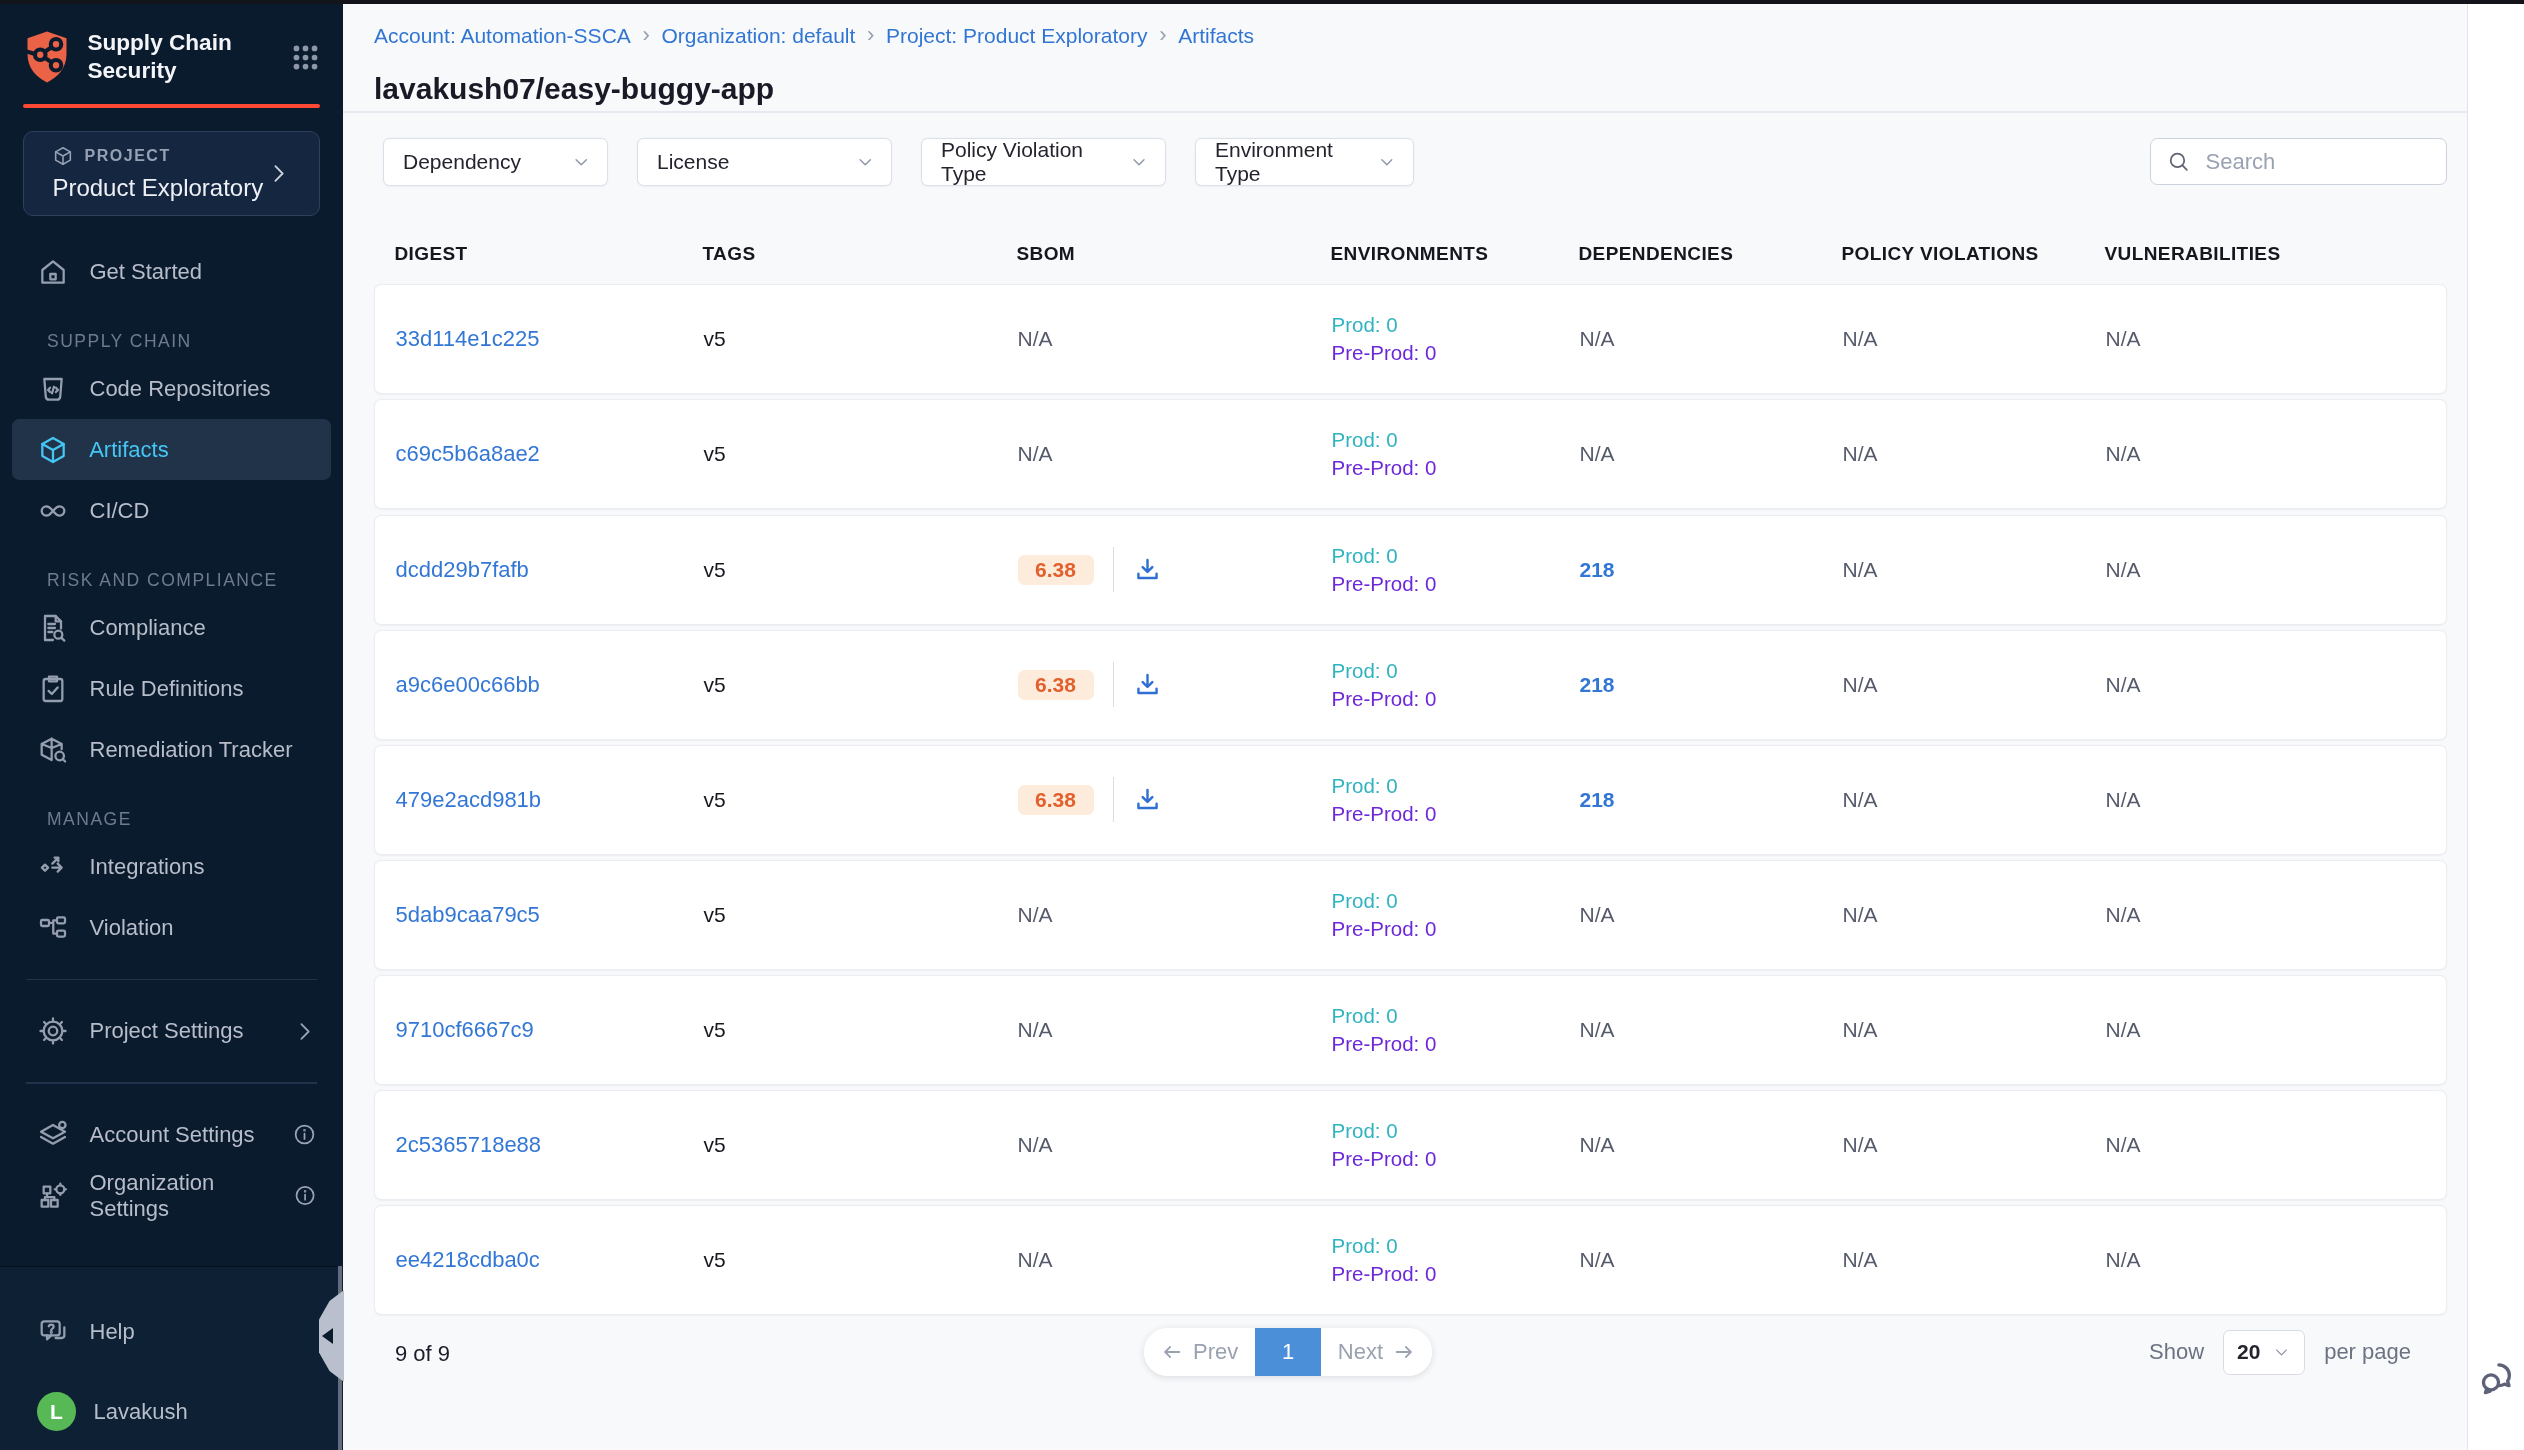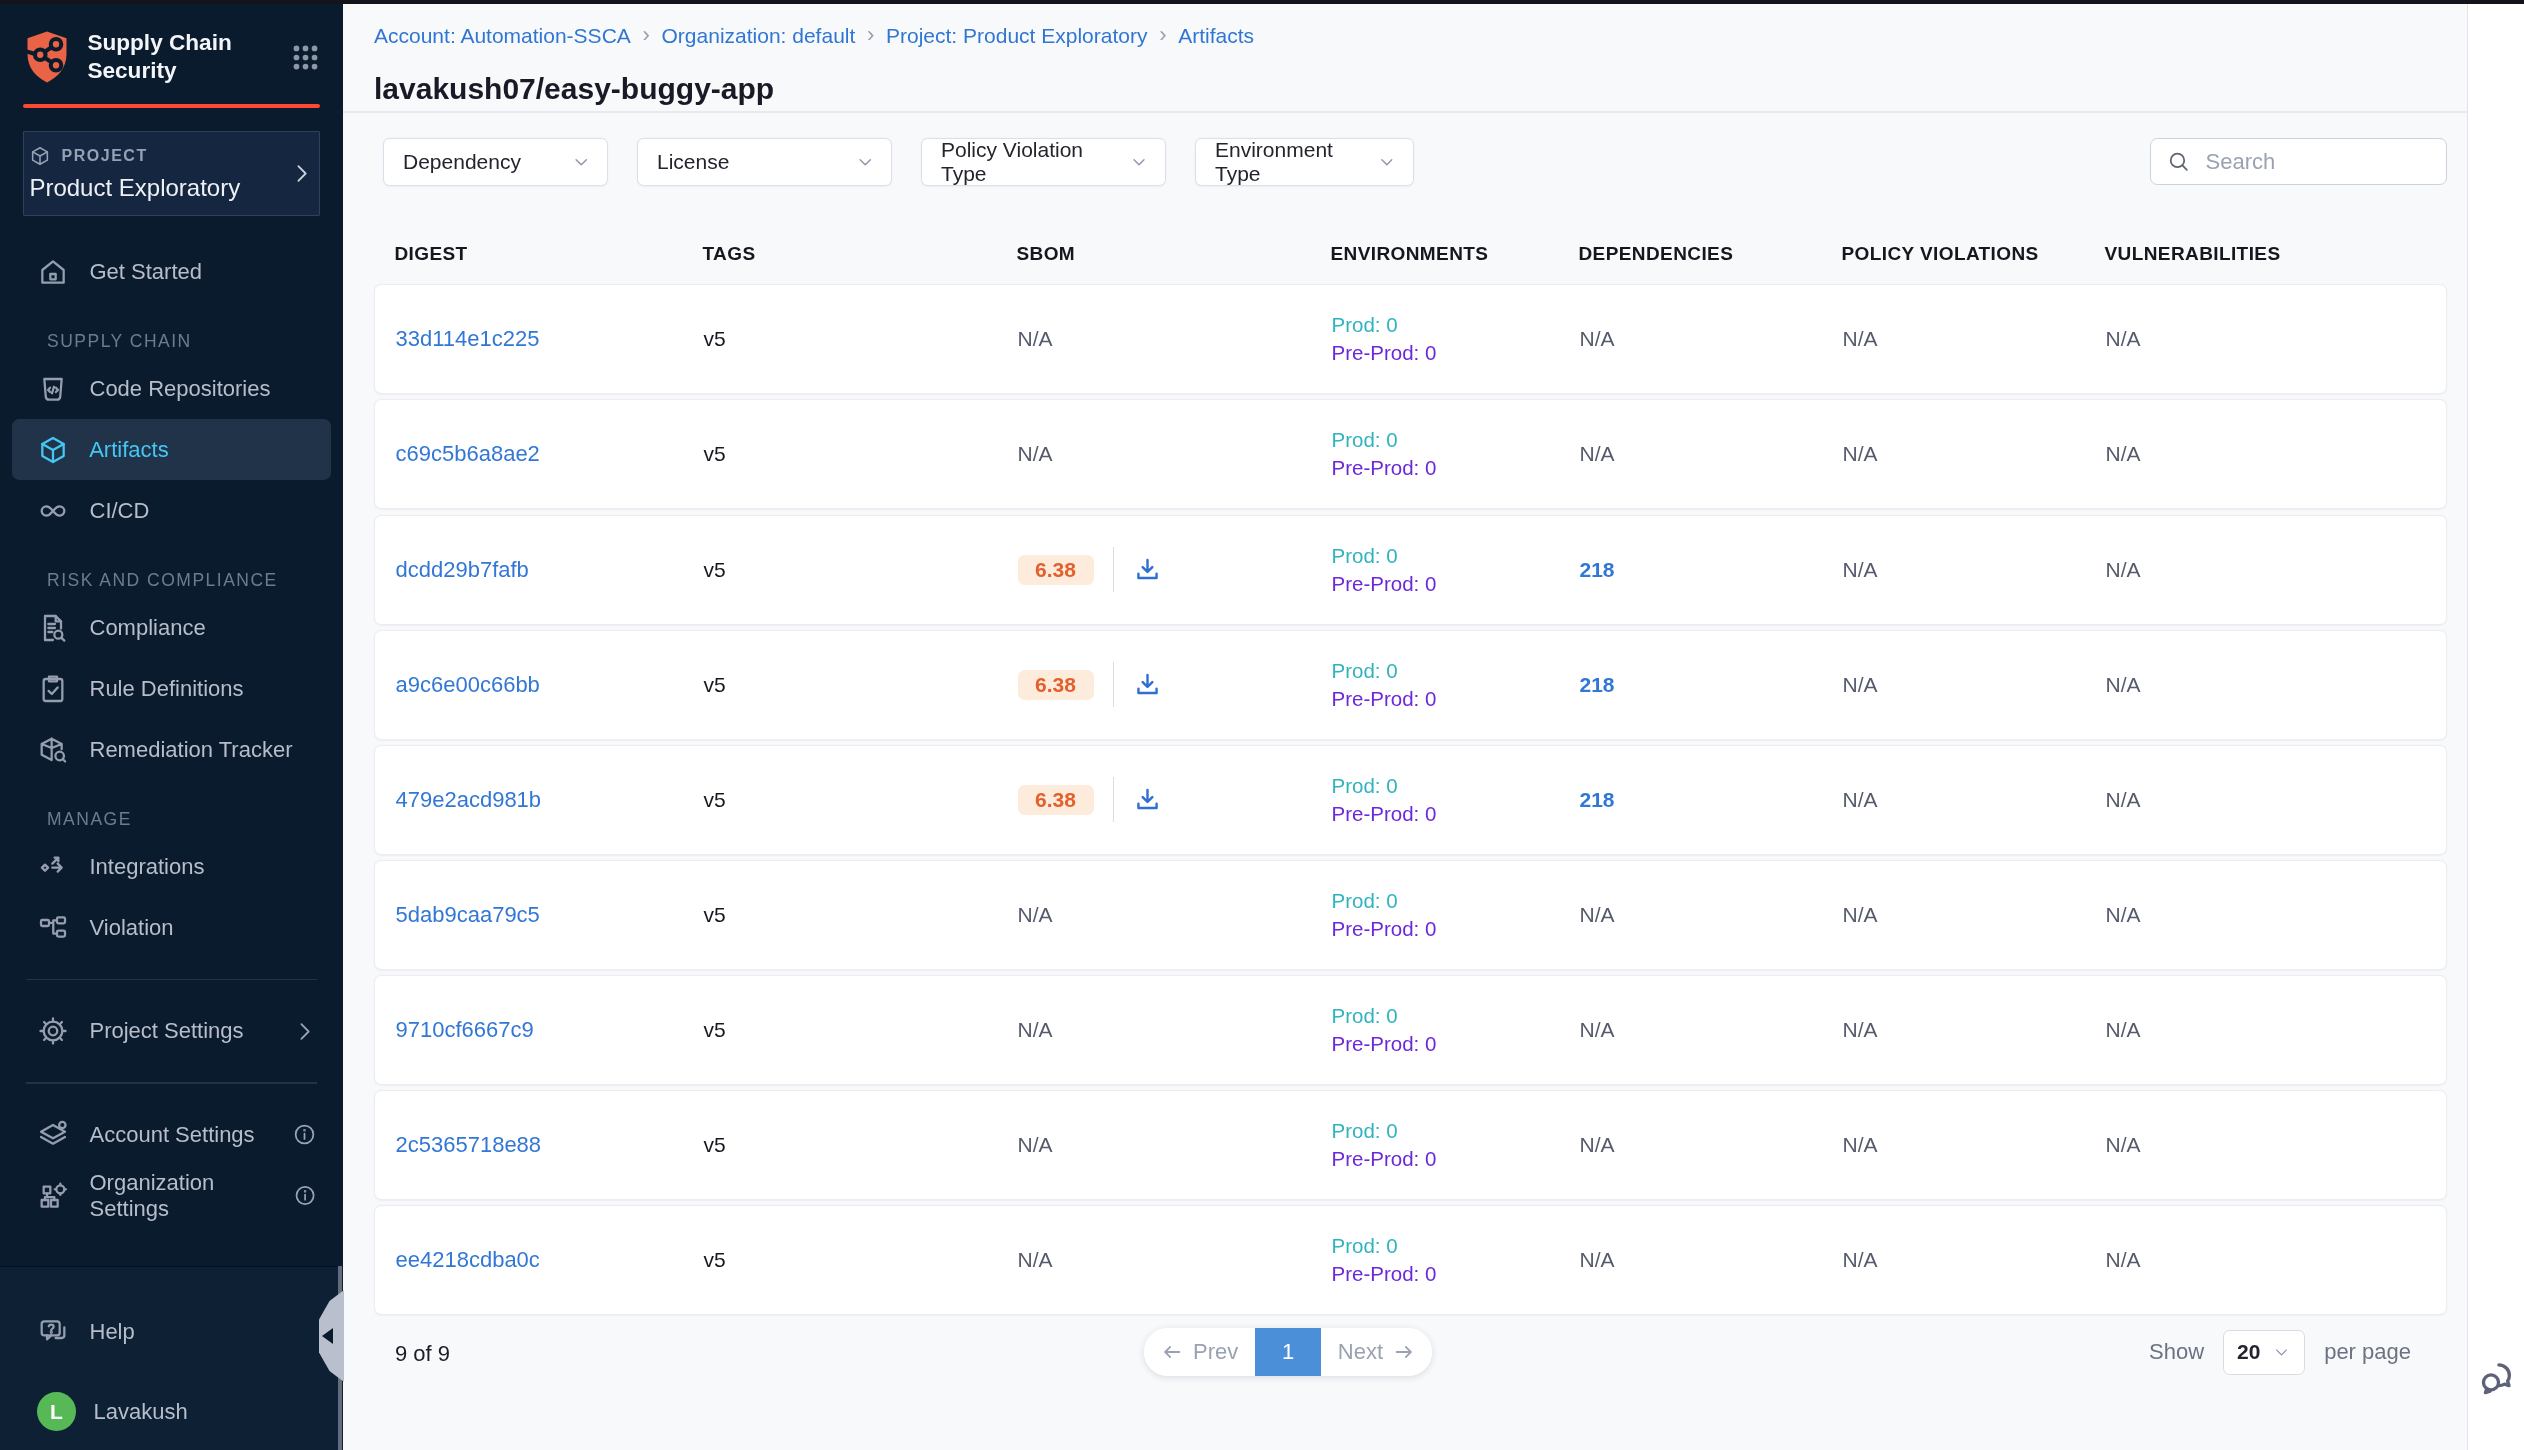--- a/index.html
+++ b/index.html
@@ -7,22 +7,22 @@
   *{box-sizing:border-box;}
   .top-strip{position:absolute;top:0;left:0;width:2525px;height:4.4px;background:#13131b;z-index:60;}
 
   
   .sidebar{position:absolute;left:0;top:0;width:343px;height:1451px;background:#0b1b2e;color:#b7bdc9;z-index:5;}
   .logo-row{display:flex;align-items:center;padding:29px 22px 0 23.4px;}
   .logo-shield{width:48px;height:54px;flex:0 0 auto;}
   .logo-text{margin-left:16px;font-size:22.6px;line-height:28px;font-weight:700;color:#f3f5f9;flex:1;}
   .grid-icon{width:31px;height:31px;color:#8e97a8;margin-left:5.8px;cursor:pointer;}
   .brand-line{height:3.7px;background:#ff4934;margin:19px 23.4px 0 23.4px;border-radius:2.2px;}
-  .project-card{margin:23.4px 23.4px 0 23.4px;background:#152740;border:1.5px solid #30405c;border-radius:1px;
-    padding:13px 5px;display:flex;align-items:center;cursor:pointer;justify-content:space-between;}
+  .project-card{margin:23.4px 23.4px 0 23.4px;background:#152740;border:1.5px solid #30405c;border-radius:10px;
+    padding:13px 28px;display:flex;align-items:center;cursor:pointer;justify-content:space-between;}
   .project-info{flex:1;}
   .project-label-row{display:flex;align-items:center;gap:10.2px;color:#97a1b4;font-size:16px;letter-spacing:1.5px;font-weight:700;}
   .project-label-row svg{width:22px;height:22px;}
   .project-name{margin-top:7.3px;font-size:24px;color:#eef0f5;}
   .chev-right{width:25px;height:25px;color:#cdd2dc;}
   .nav{margin-top:25px;}
   .nav-item{display:flex;align-items:center;height:61px;padding:0 26px 0 37px;font-size:22px;color:#b7bdc9;cursor:pointer;}
   .nav-item .icn{width:32px;height:32px;color:#949eae;flex:0 0 auto;margin-right:20.5px;}
   .nav-item.active{background:#203349;color:#45c6f4;border-radius:7.3px;margin:0 11.7px;padding:0 14.6px 0 25px;}
   .nav-item.active .icn{color:#45c6f4;}

